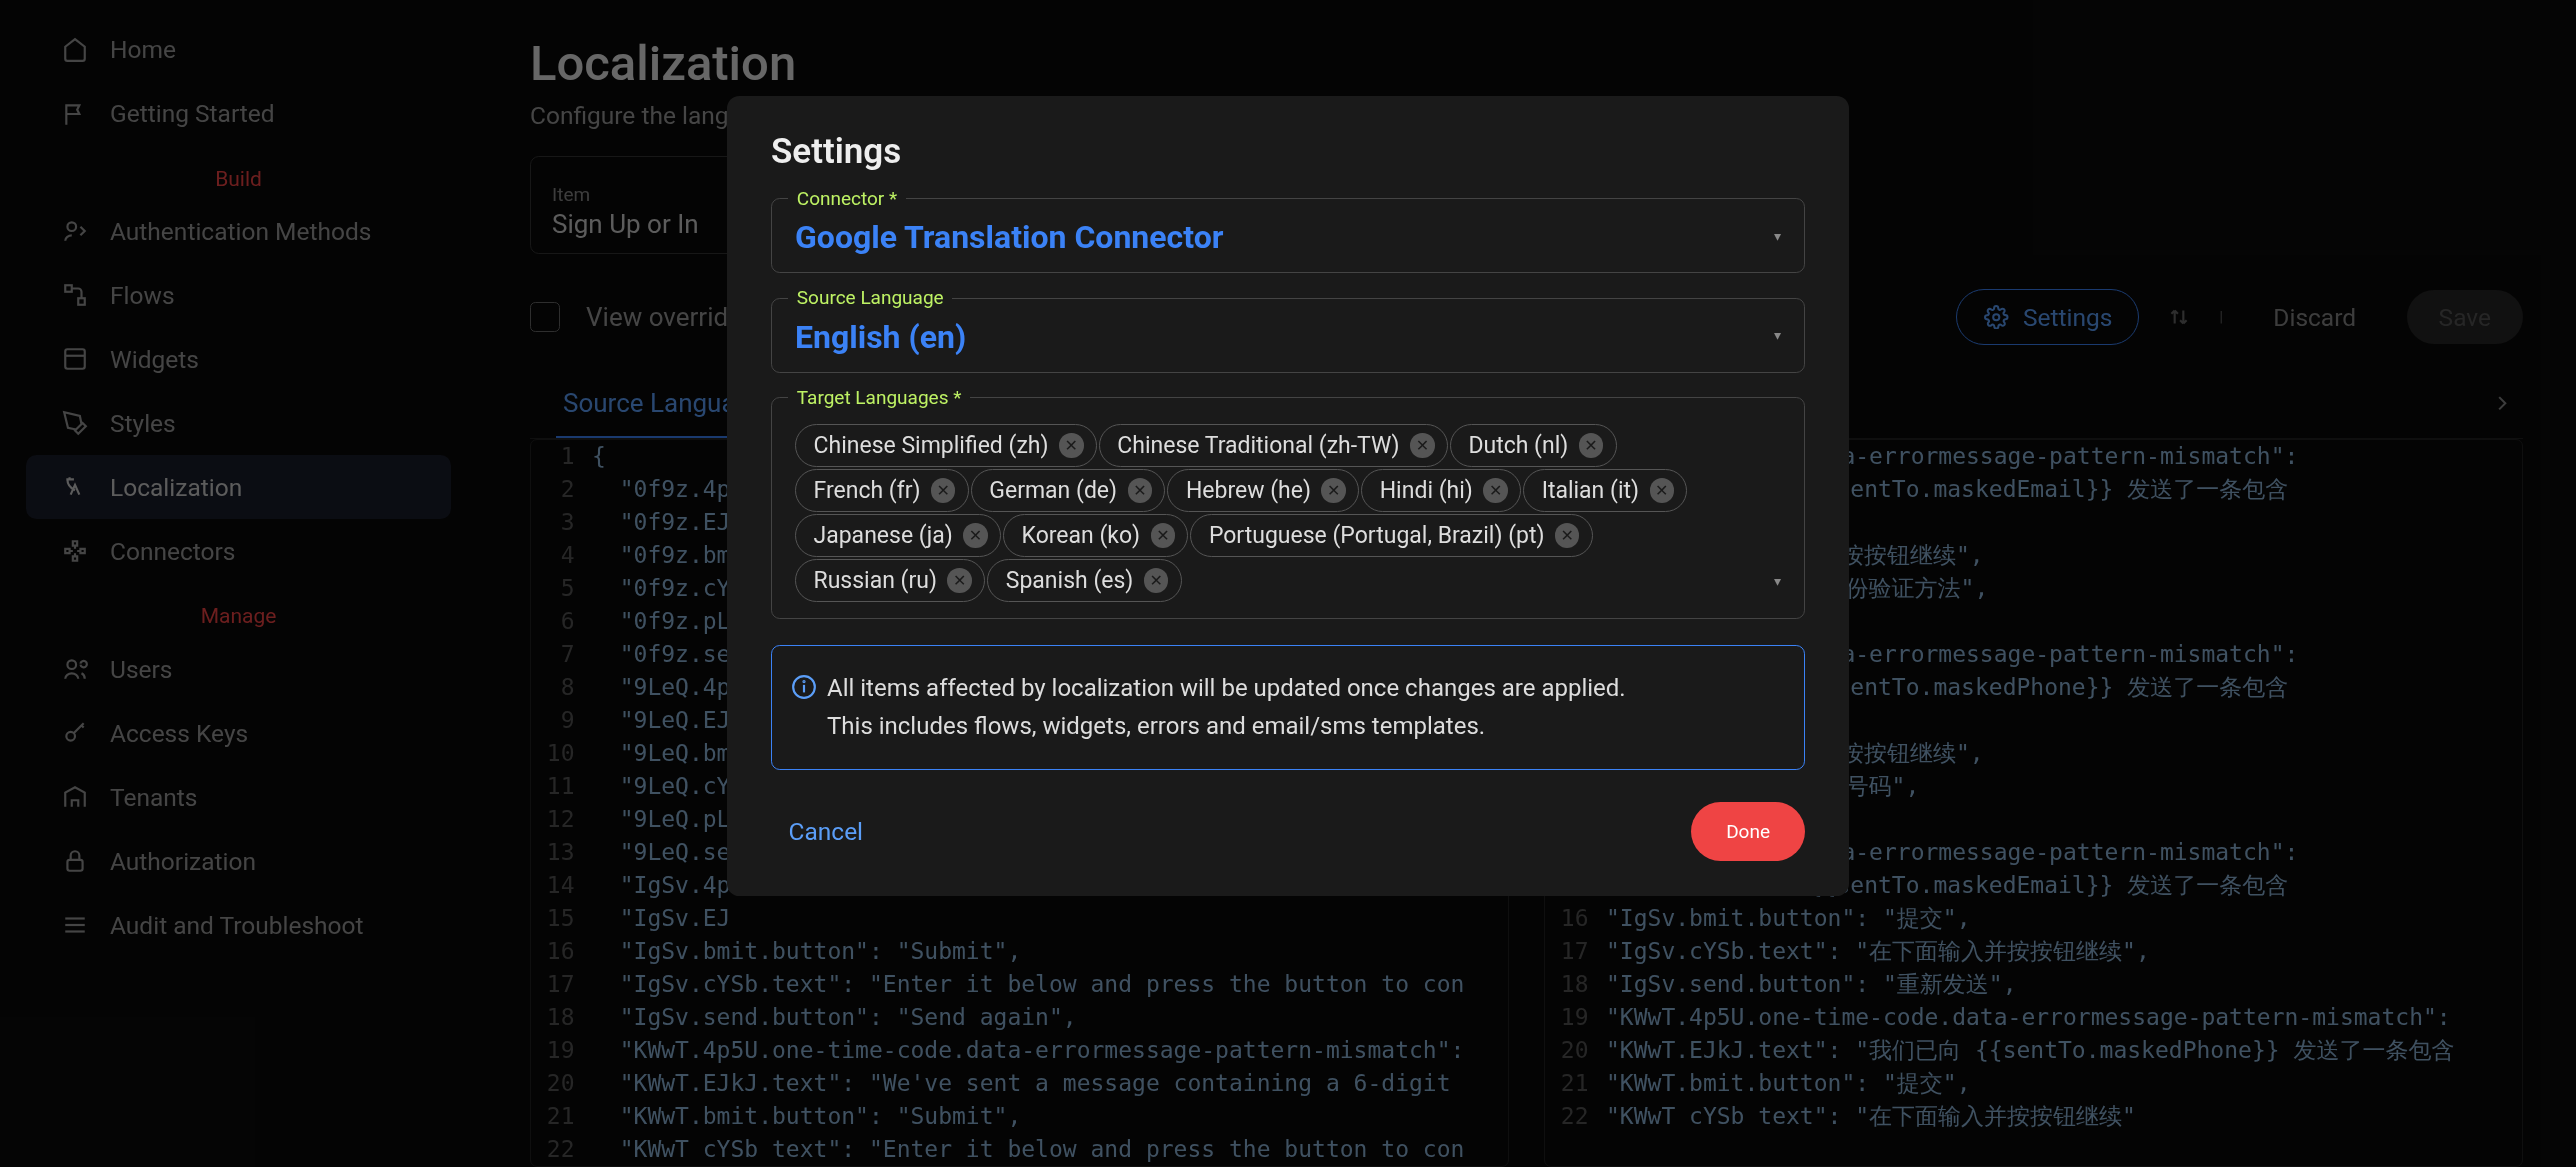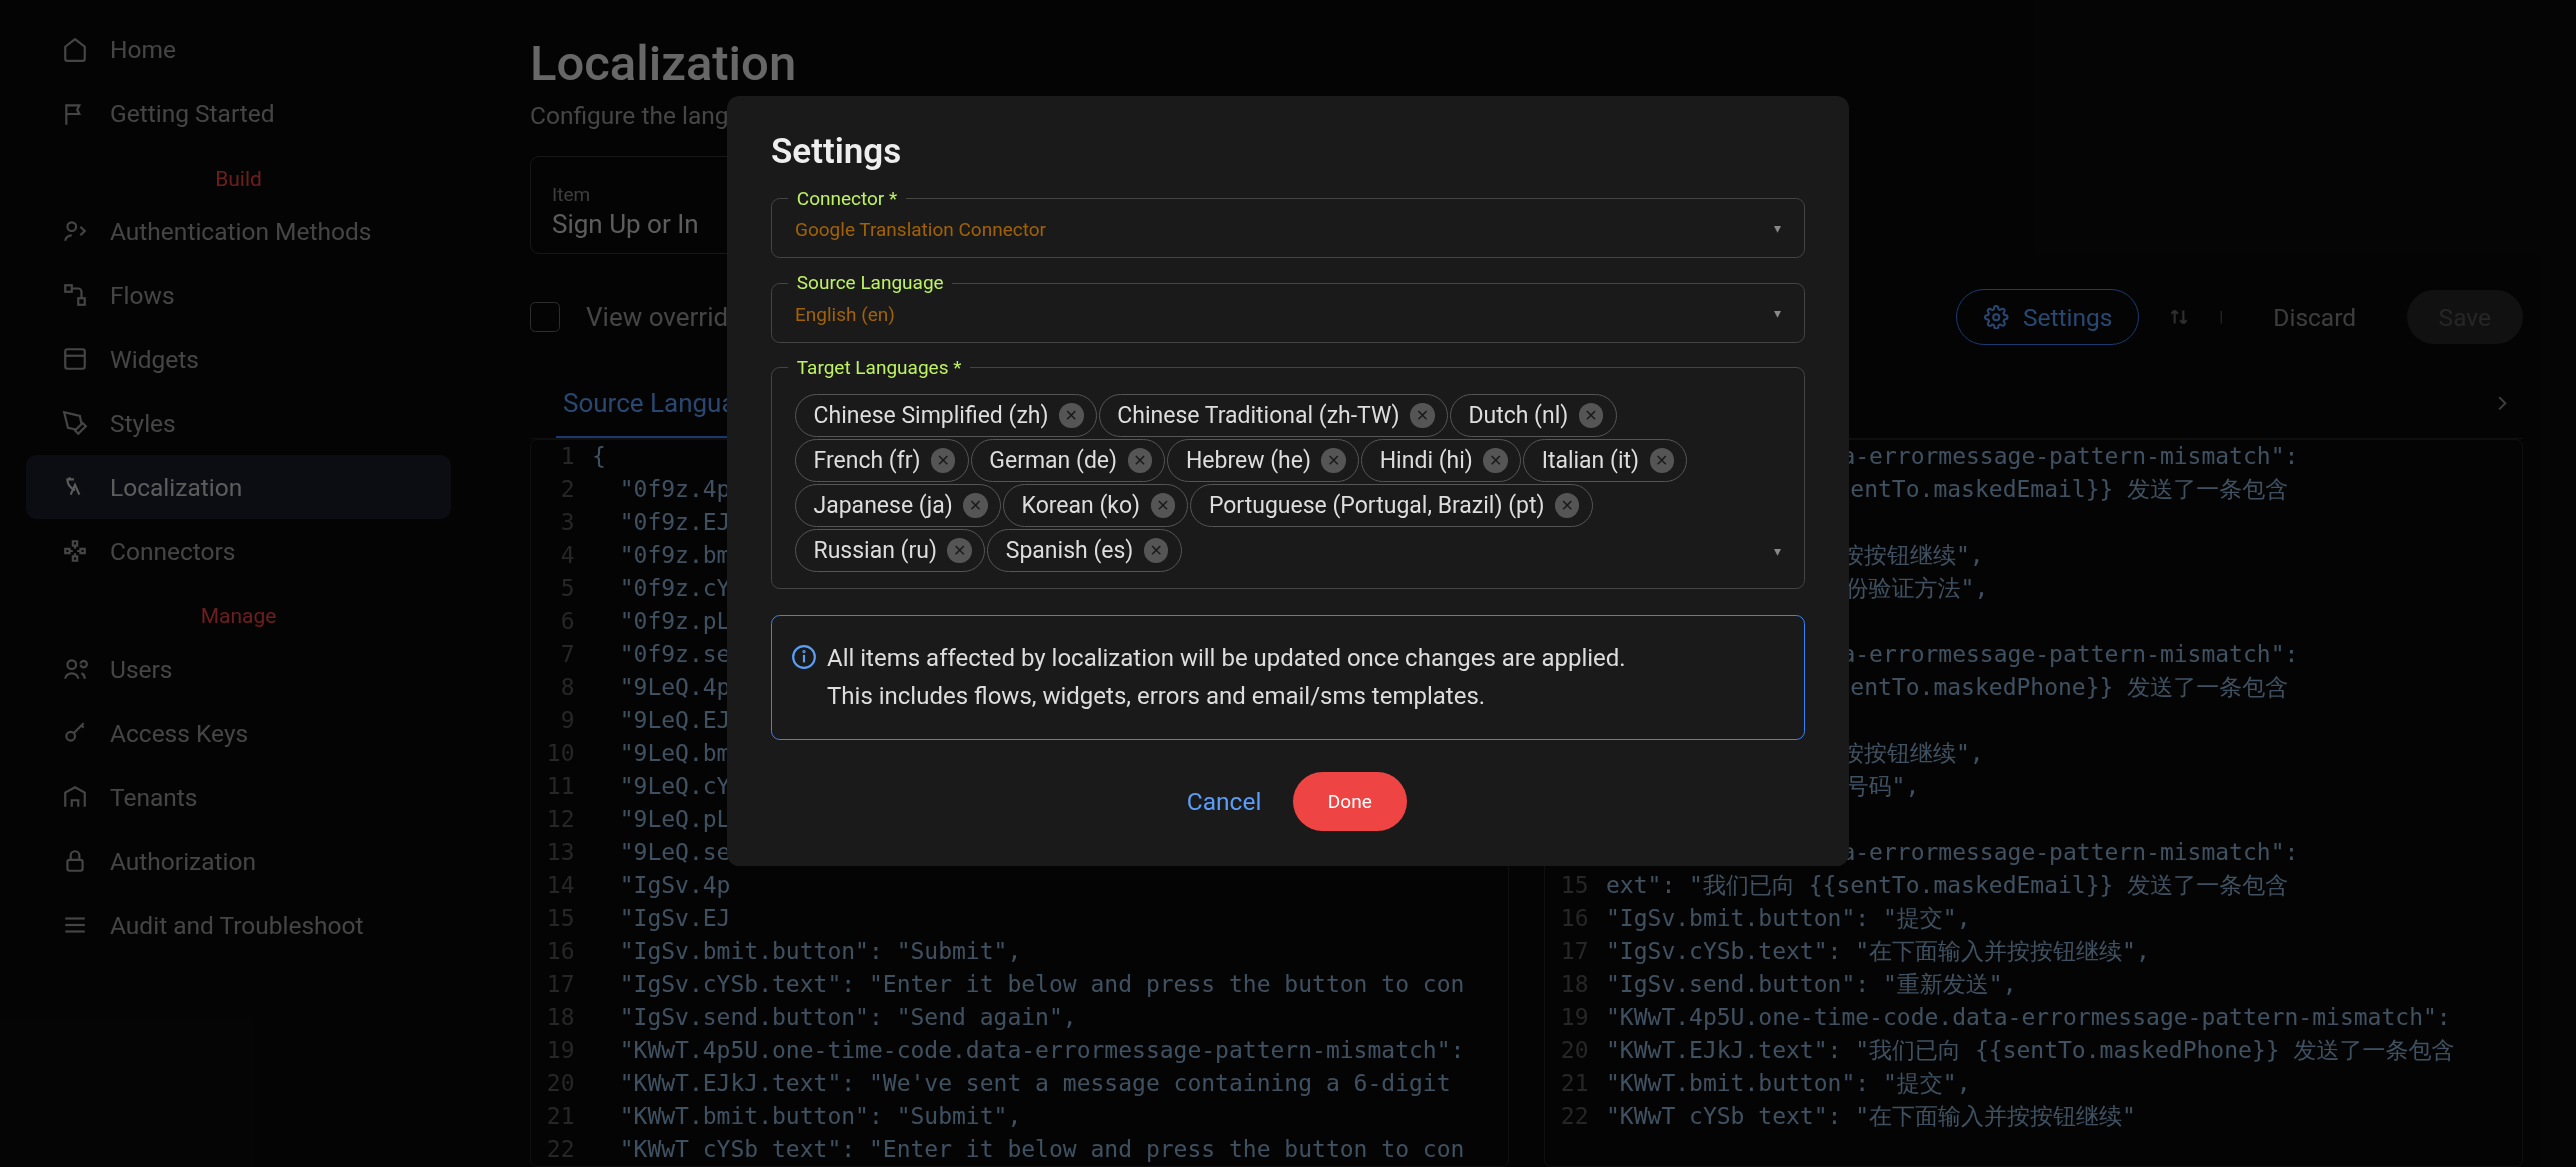--- a/index.html
+++ b/index.html
@@ -130,21 +130,21 @@
 }
 .field-label {
   position: absolute;
   top: -12.3px;
   left: 16px;
   background: #1a1a1a;
   padding: 0 8.8px;
   font-size: 19px;
   color: #bef264;
 }
-.field-value { font-size: 19px; color: #a16207; }
+.field-value { font-size: 32px; color: #3b82f6; font-weight: bold; }
 .field-caret {
   position: absolute;
   right: 23px;
   top: 50%;
   transform: translateY(-50%);
   color: #888;
 }
 .chips { display: flex; flex-wrap: wrap; gap: 2px; padding-top: 7px; }
 .chip {
   display: flex;
@@ -171,21 +171,21 @@
   border: 0.9px solid #3b82f6;
   border-radius: 8.8px;
   padding: 23px 18px;
   display: flex;
   gap: 9px;
   align-items: flex-start;
   margin-top: 26px;
 }
 .info-icon { color: #5b9ef8; flex-shrink: 0; margin-top: 3.5px; }
 .info-text { font-size: 24px; color: #ddd; line-height: 1.6; }
-.modal-footer { display: flex; justify-content: center; gap: 14px; margin-top: 32px; align-items: center; }
+.modal-footer { display: flex; justify-content: space-between; gap: 14px; margin-top: 32px; align-items: center; }
 .btn-cancel { color: #5b9ef8; font-size: 24.5px; cursor: pointer; padding: 12.3px 17.5px; }
 .btn-done { background: #ef4444; color: #fff; padding: 18px 35px; border-radius: 35px; font-size: 19px; cursor: pointer; }
 </style>
 </head>
 <body>
 
 <div class="app">
   <aside class="sidebar">
     <div id="sidebar-top">
         <div class="sidebar-item">

